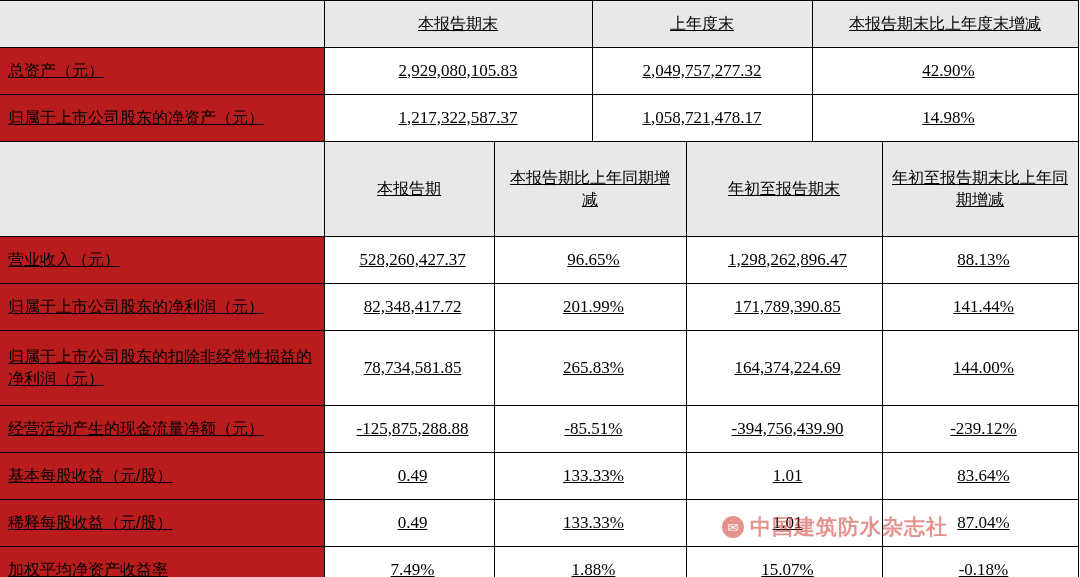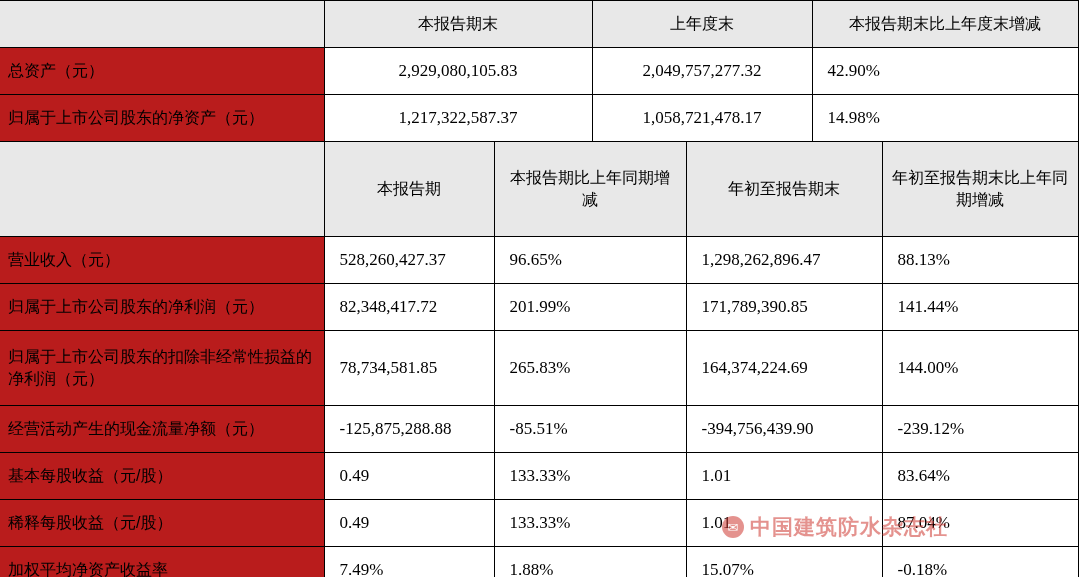--- a/index.html
+++ b/index.html
@@ -17,20 +17,21 @@
   }
   .sheet {
     position: relative;
     width: 1080px;
   }
   table {
     border-collapse: collapse;
     table-layout: fixed;
     width: 952px;
     font-size: 16px;
+    text-decoration: underline;
   }
   table + table {
     margin-top: 0;
   }
   td, th {
     border: 1px solid #000000;
     padding: 6px 8px;
     vertical-align: middle;
     font-weight: normal;
     line-height: 1.35;
@@ -56,21 +57,21 @@
     background: #e8e8e8;
     border-left: none;
   }
   .rowlabel {
     background: #b91c1c;
     text-align: left;
     border-left: none;
     white-space: nowrap;
   }
   .num {
-    text-align: left;
+    text-align: center;
     font-family: "Liberation Serif", serif;
     font-size: 17px;
     padding-left: 15px;
   }
   .ctr {
     text-align: center;
     font-family: "Liberation Serif", serif;
     font-size: 17px;
   }
   .h1row td { height: 34px; }

